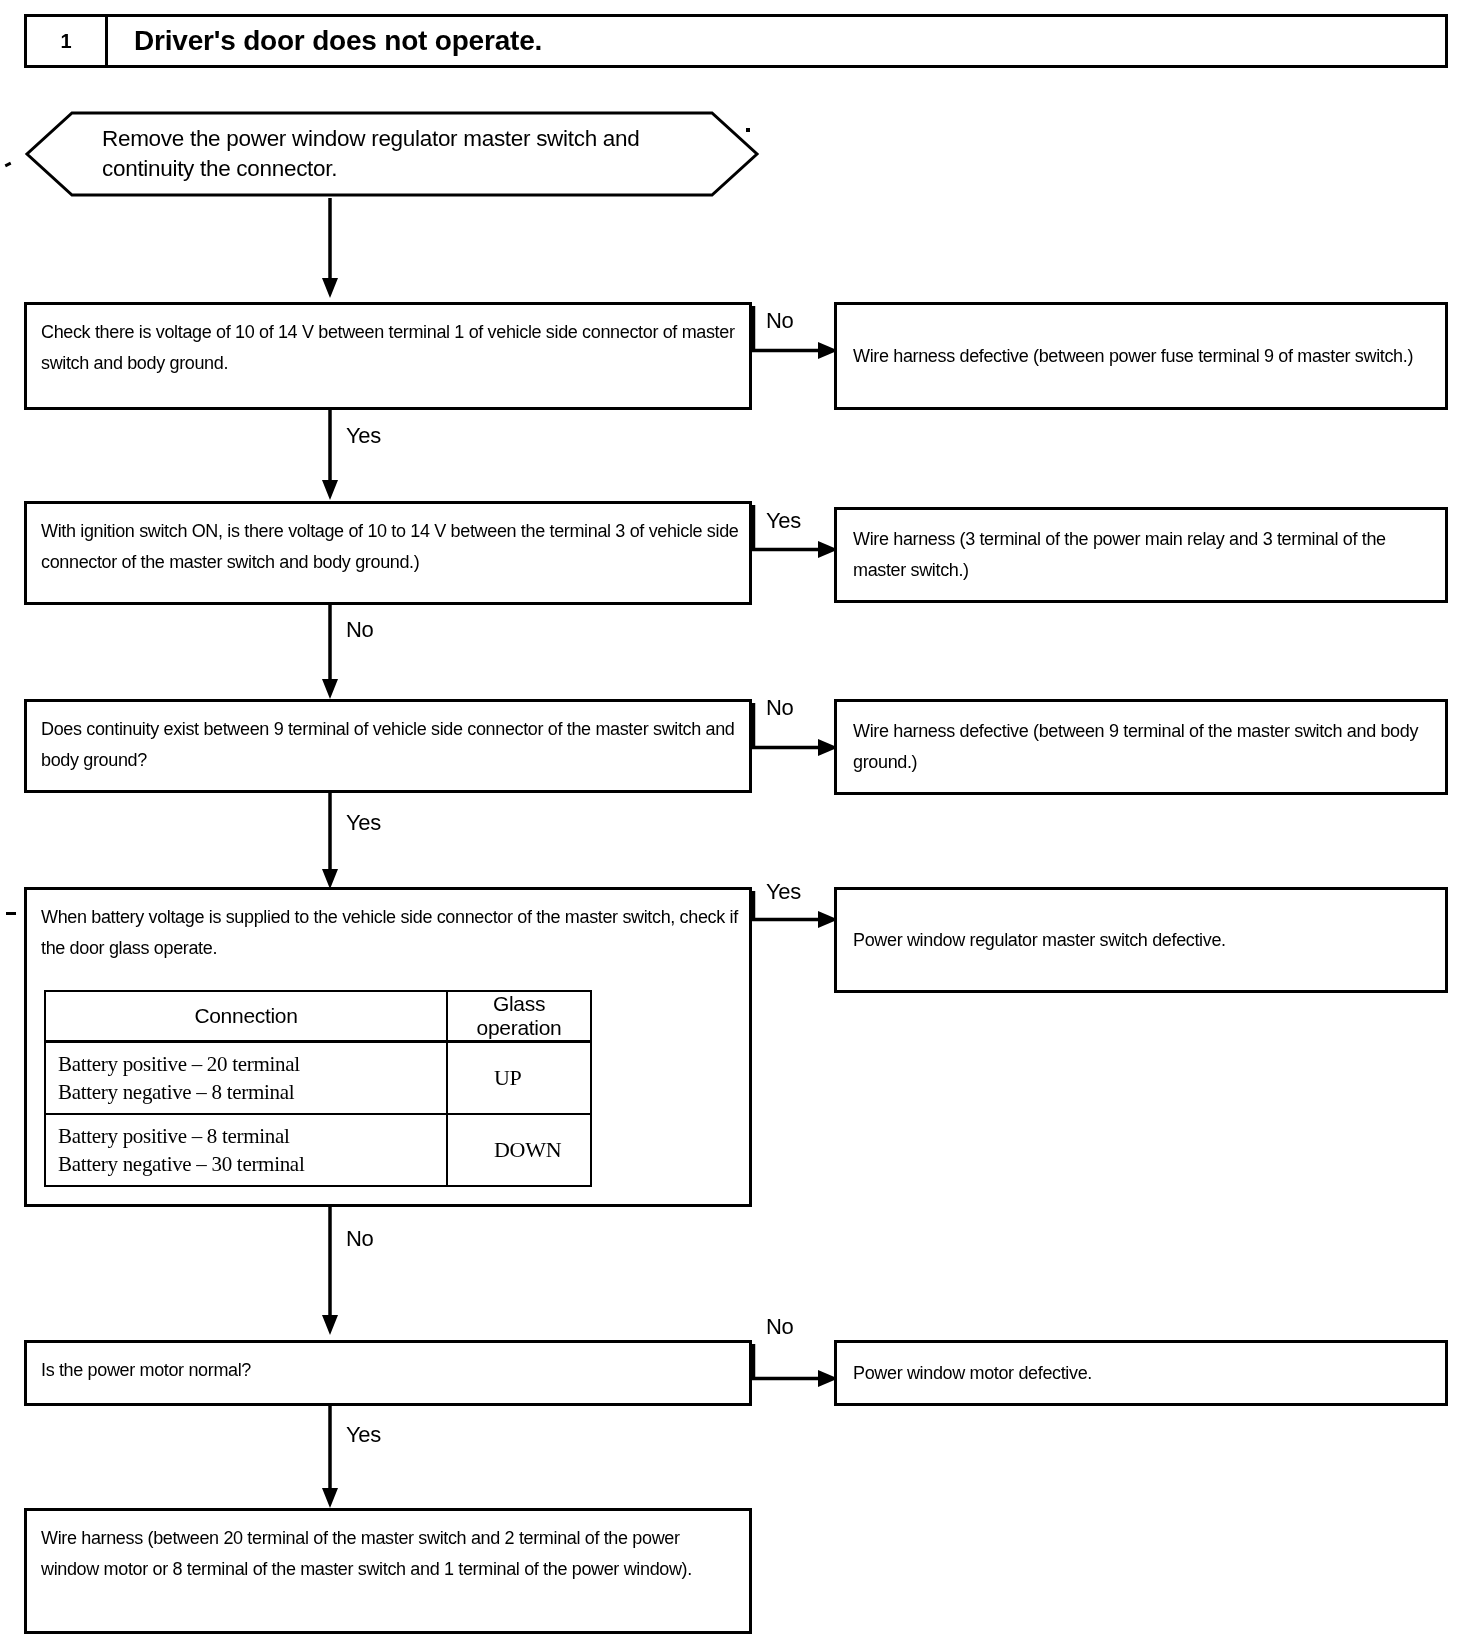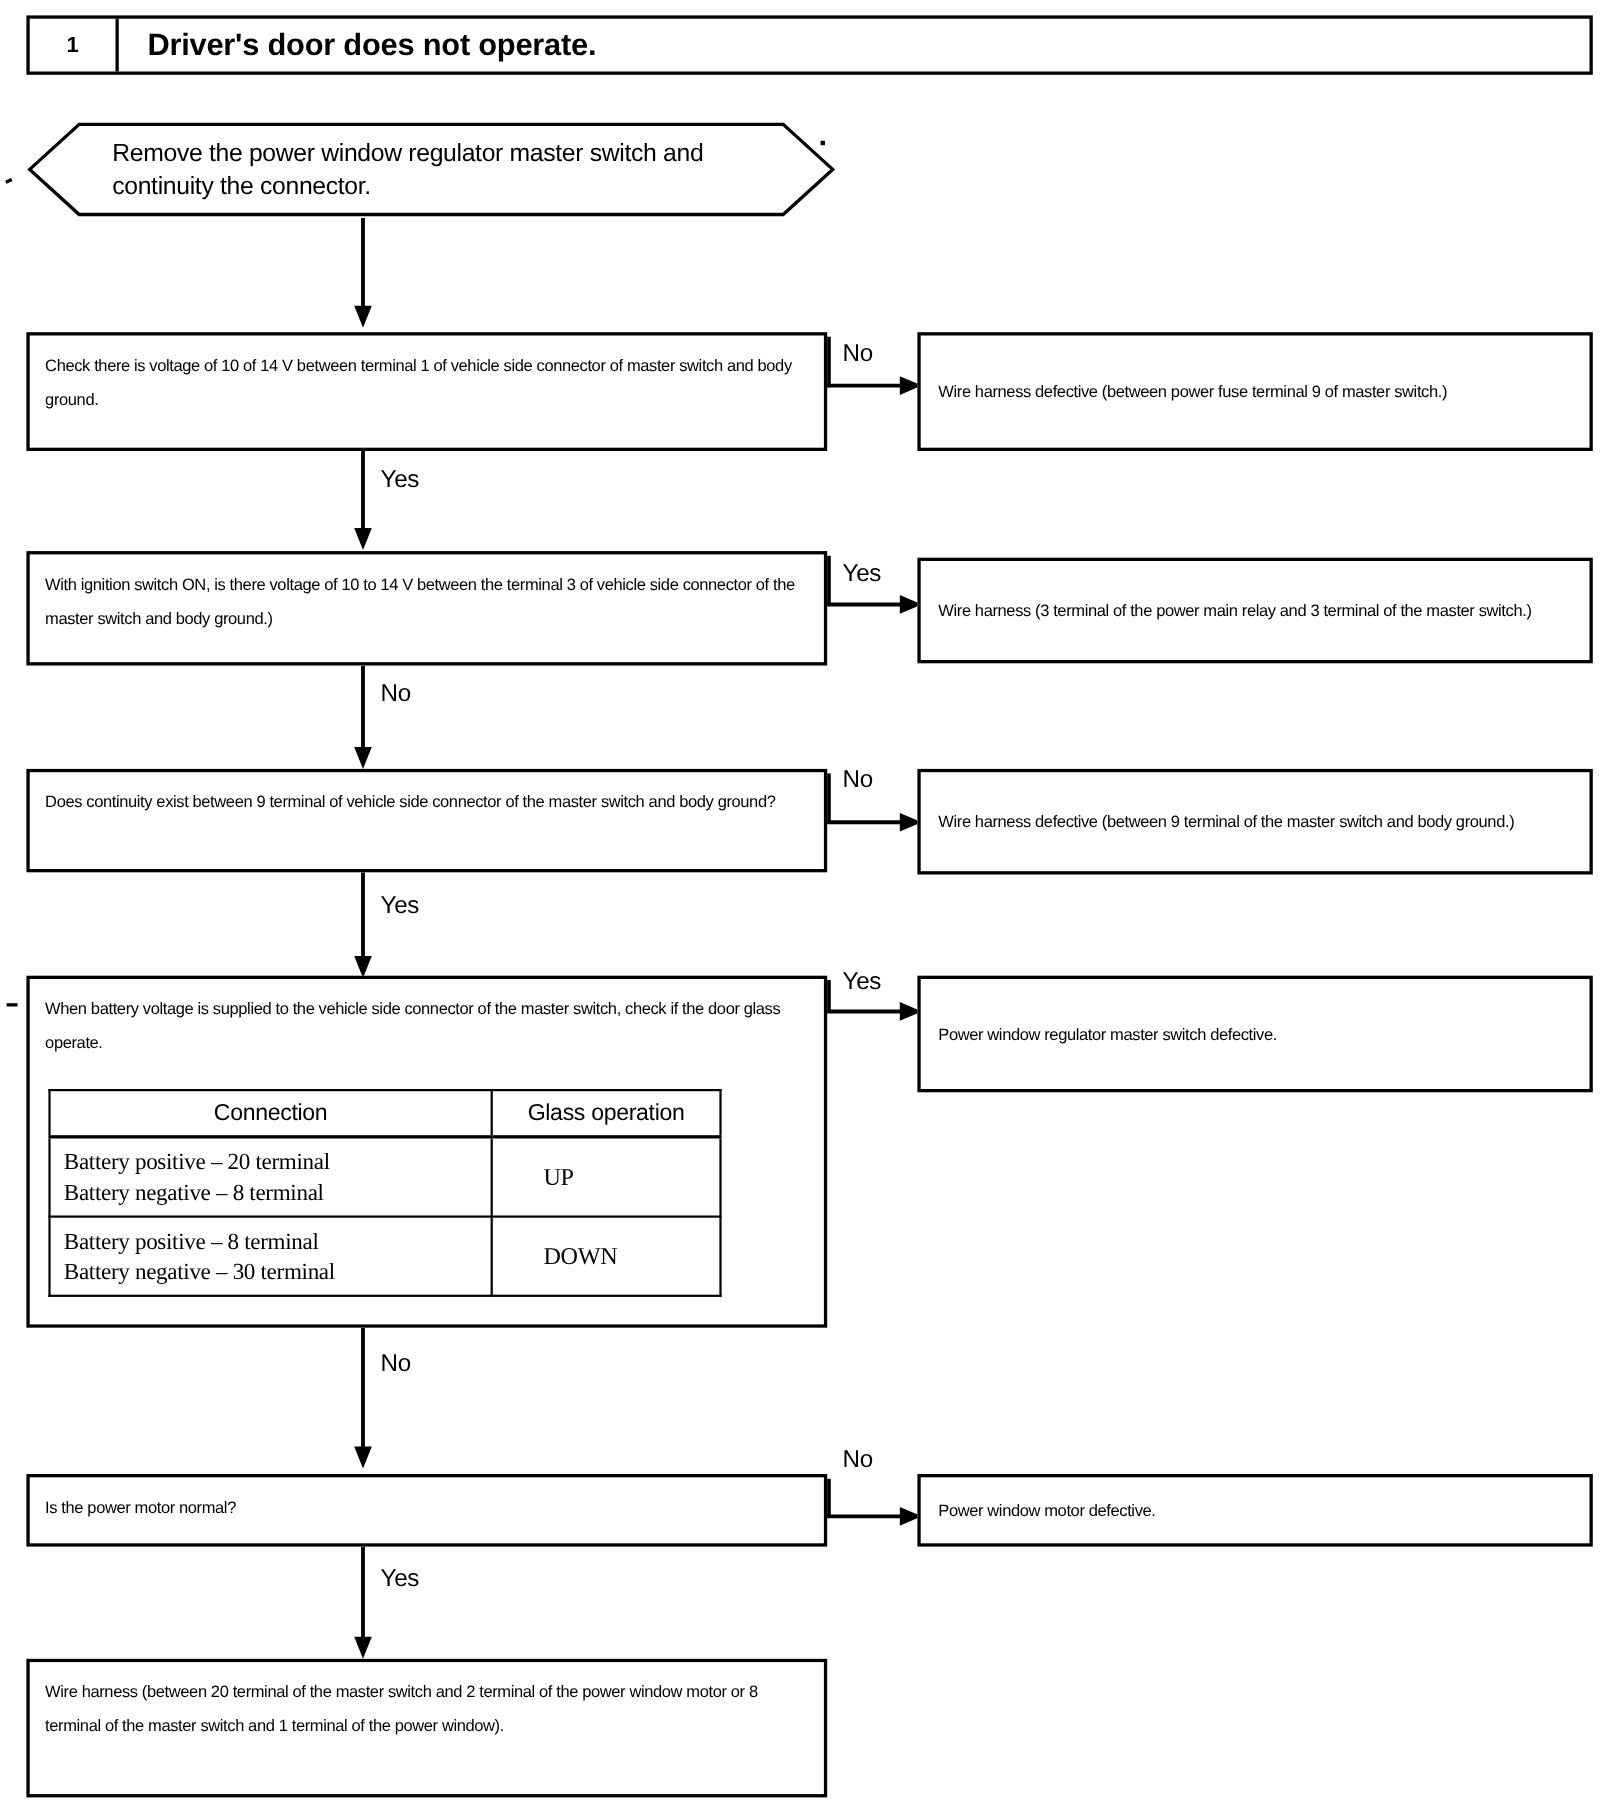--- a/index.html
+++ b/index.html
@@ -70,21 +70,21 @@
   }
 
   
   .box {
     position: absolute;
     border: 3px solid #000;
     box-sizing: border-box;
     background: #fff;
   }
   .box .box-text {
-    font-size: 15px;
+    font-size: 18px;
     line-height: 31px;
     letter-spacing: -0.35px;
   }
   .left-box .box-text {
     padding: 12px 10px 0 14px;
   }
   .right-box {
     display: flex;
     align-items: center;
   }
@@ -102,21 +102,21 @@
     font-size: 22px;
     letter-spacing: -0.3px;
     background: transparent;
   }
 
   
   #glass-table {
     position: absolute;
     left: 44px;
     top: 990px;
-    width: 612px;
+    width: 548px;
     border-collapse: collapse;
     background: #fff;
   }
   #glass-table td, #glass-table th {
     border: 2px solid #000;
     font-size: 21px;
     letter-spacing: -0.3px;
     font-weight: normal;
     padding: 0;
   }

